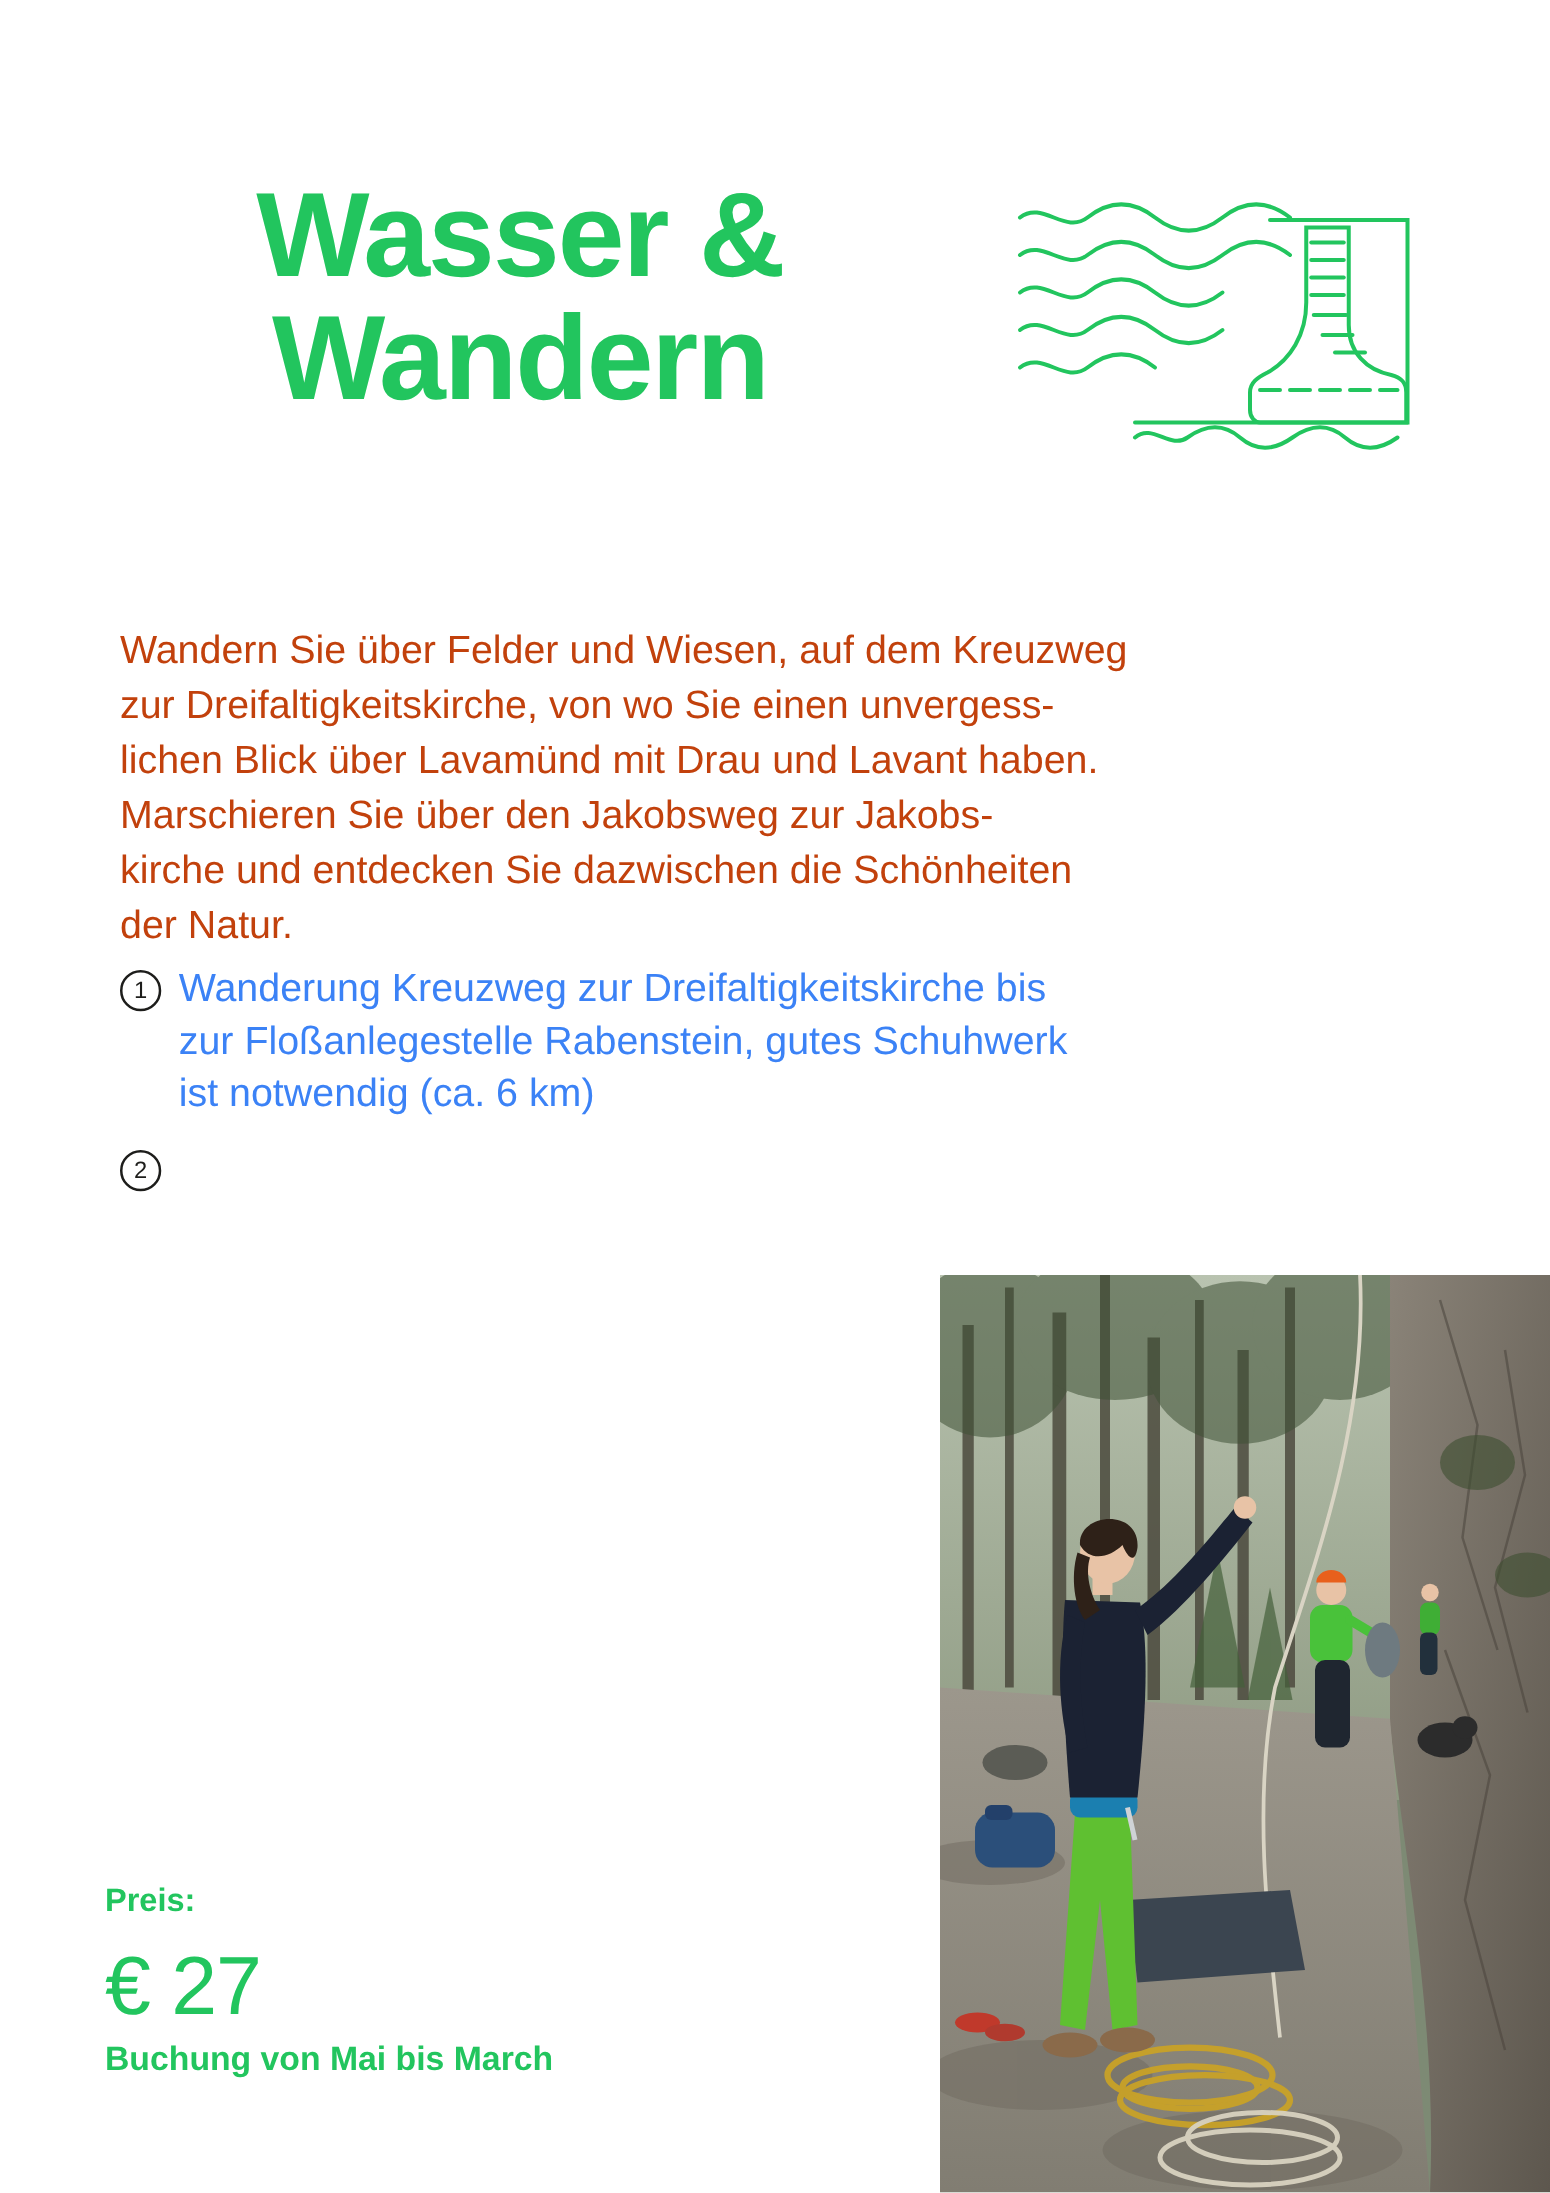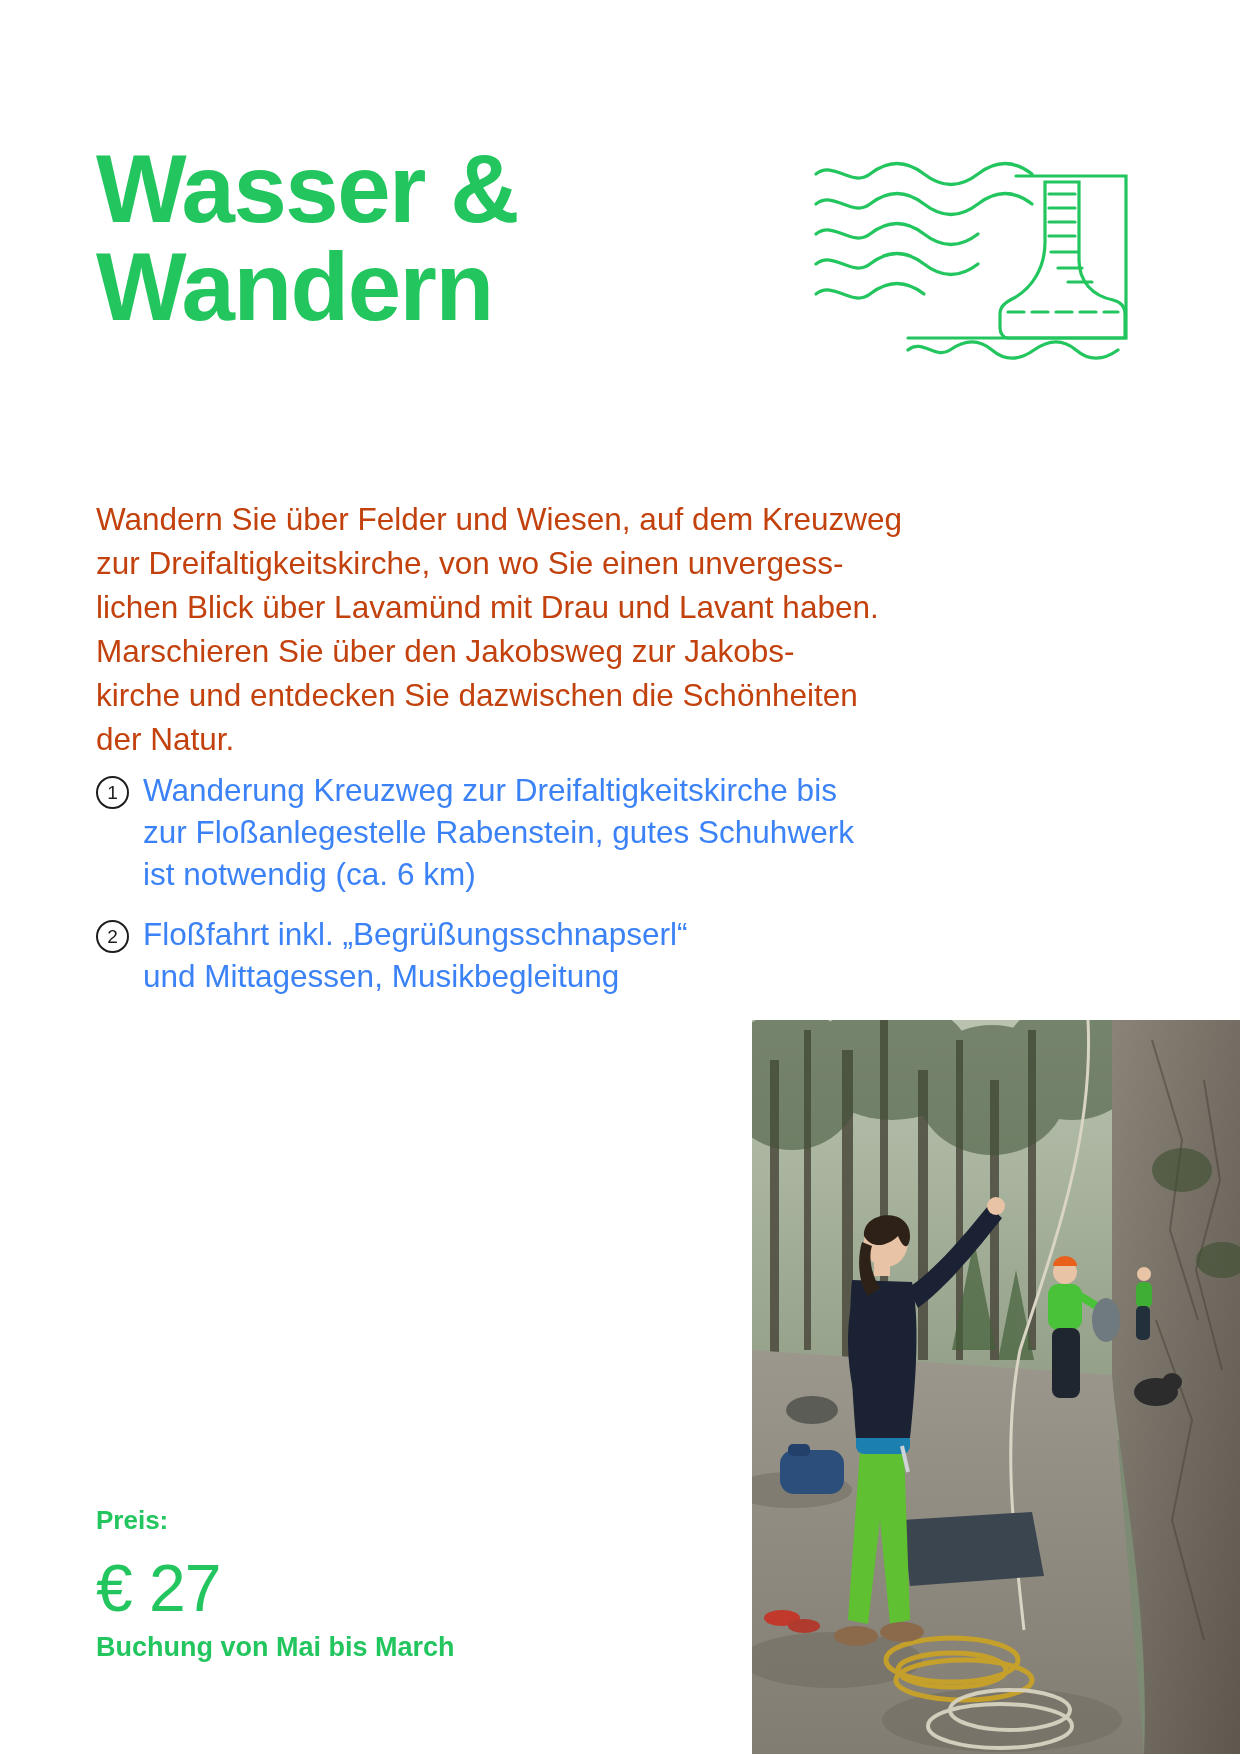--- a/index.html
+++ b/index.html
@@ -21,20 +21,21 @@
     width: 1240px;
     height: 1754px;
   }
 
   
   .title-block {
     position: absolute;
     left: 96px;
     top: 140px;
     width: 640px;
+    text-align: center;
   }
   .title {
     font-size: 96px;
     line-height: 1.02;
     font-weight: bold;
     color: #22c55e;
     letter-spacing: -1.5px;
     margin: 0;
     white-space: pre-line;
   }
@@ -101,21 +102,21 @@
     width: 488px;
     height: 734px;
     overflow: hidden;
     background: #7d8a74;
   }
   .photo svg { display: block; }
 
   
   .price-block {
     position: absolute;
-    left: 96px;
+    left: 84px;
     top: 1505px;
     width: 560px;
   }
   .price-label {
     font-size: 26px;
     font-weight: bold;
     color: #22c55e;
     margin: 0 0 14px 0;
   }
   .price-value {
@@ -180,22 +181,20 @@
 
   <div class="num-list">
     <div class="num-item">
       <div class="num-badge">1</div>
       <div class="num-text">Wanderung Kreuzweg zur Dreifaltigkeitskirche bis
 zur Floßanlegestelle Rabenstein, gutes Schuhwerk
 ist notwendig (ca. 6 km)</div>
     </div>
     <div class="num-item">
       <div class="num-badge">2</div>
-      <div class="num-text">Floßfahrt inkl. „Begrüßungsschnapserl“
-und Mittagessen, Musikbegleitung</div>
     </div>
   </div>
 
   <div class="photo">
     <svg width="488" height="734" viewBox="0 0 488 734" xmlns="http://www.w3.org/2000/svg">
       <defs>
         <linearGradient id="skyG" x1="0" y1="0" x2="0" y2="1">
           <stop offset="0" stop-color="#b9c3b0"></stop>
           <stop offset="1" stop-color="#8e9a82"></stop>
         </linearGradient>

